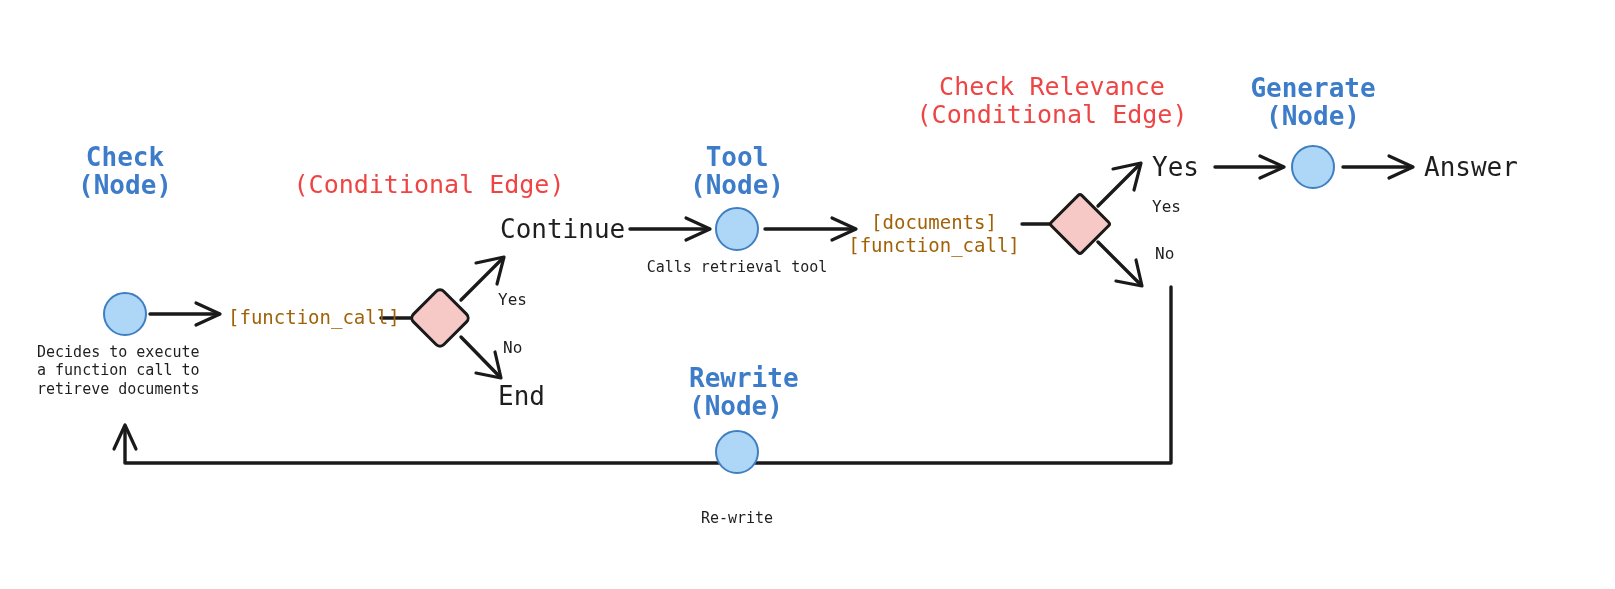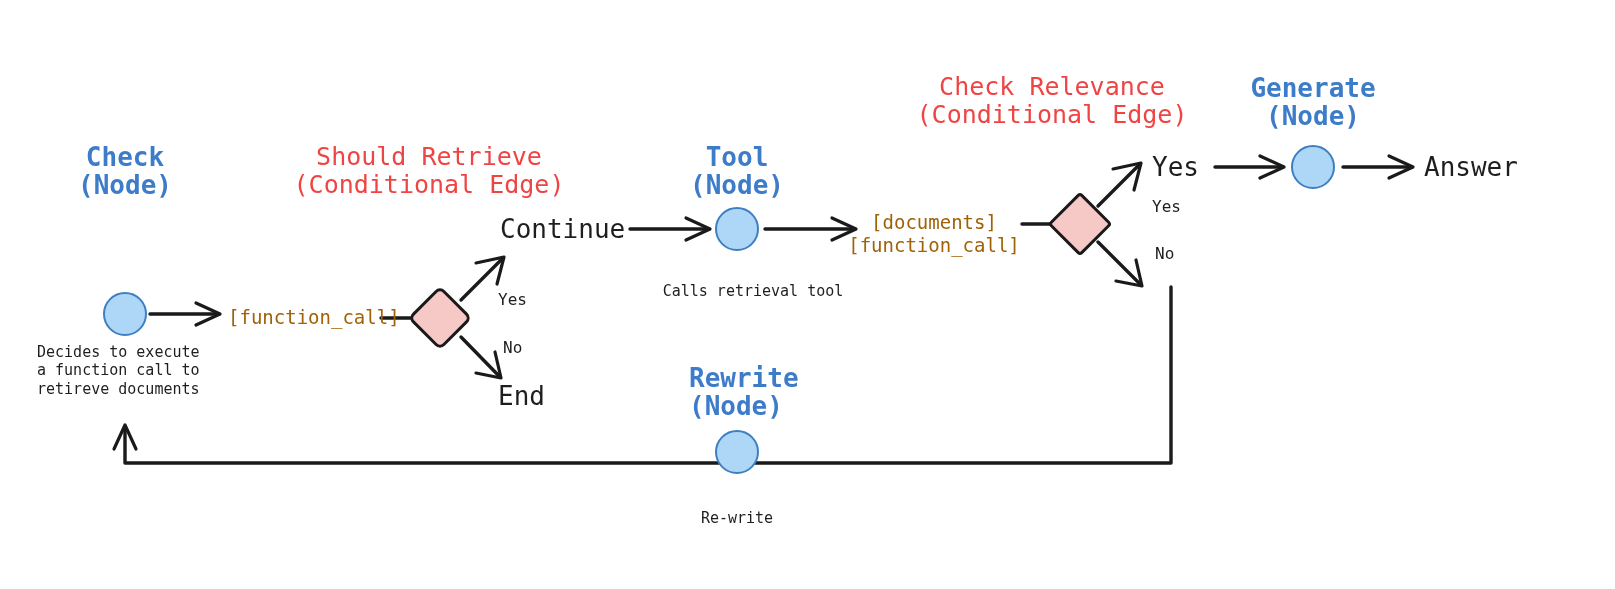--- a/index.html
+++ b/index.html
@@ -82,39 +82,38 @@
   <div class="node-circle" style="left:737px;top:229px;"></div>
   <div class="node-circle" style="left:1313px;top:167px;"></div>
   <div class="node-circle" style="left:737px;top:452px;"></div>
 
   <div class="diamond d1" style="left:440px;top:318px;"></div>
   <div class="diamond d2" style="left:1080px;top:224px;"></div>
 
   <div class="lbl ctr hdr-blue" style="left:125px;top:142px;">Check</div>
   <div class="lbl ctr hdr-blue" style="left:125px;top:170px;">(Node)</div>
 
-  <div class="lbl ctr hdr-dark" style="left:429px;top:142px;">Should Retrieve</div>
   <div class="lbl ctr hdr-dark" style="left:429px;top:170px;">(Conditional Edge)</div>
 
   <div class="lbl ctr hdr-blue" style="left:737px;top:142px;">Tool</div>
   <div class="lbl ctr hdr-blue" style="left:737px;top:170px;">(Node)</div>
 
   <div class="lbl ctr hdr-dark" style="left:1052px;top:72px;">Check Relevance</div>
   <div class="lbl ctr hdr-dark" style="left:1052px;top:100px;">(Conditional Edge)</div>
 
   <div class="lbl ctr hdr-blue" style="left:1313px;top:73px;">Generate</div>
   <div class="lbl ctr hdr-blue" style="left:1313px;top:101px;">(Node)</div>
 
   <div class="lbl hdr-blue" style="left:689px;top:363px;">Rewrite</div>
   <div class="lbl hdr-blue" style="left:689px;top:391px;">(Node)</div>
 
   <div class="lbl cap" style="left:37px;top:343px;">Decides to execute
 a function call to
 retireve documents</div>
-  <div class="lbl ctr cap" style="left:737px;top:282px;margin-left:16px;">Calls retrieval tool</div>
+  <div class="lbl ctr cap" style="left:737px;top:258px;">Calls retrieval tool</div>
   <div class="lbl ctr cap" style="left:737px;top:481px;margin-top:28px;">Re-write</div>
 
   <div class="lbl code" style="left:228px;top:306px;">[function_call]</div>
 
   <div class="lbl edge-big" style="left:500px;top:214px;">Continue</div>
 
   <div class="lbl edge-small" style="left:498px;top:290px;">Yes</div>
 
   <div class="lbl edge-small" style="left:503px;top:338px;">No</div>
 

